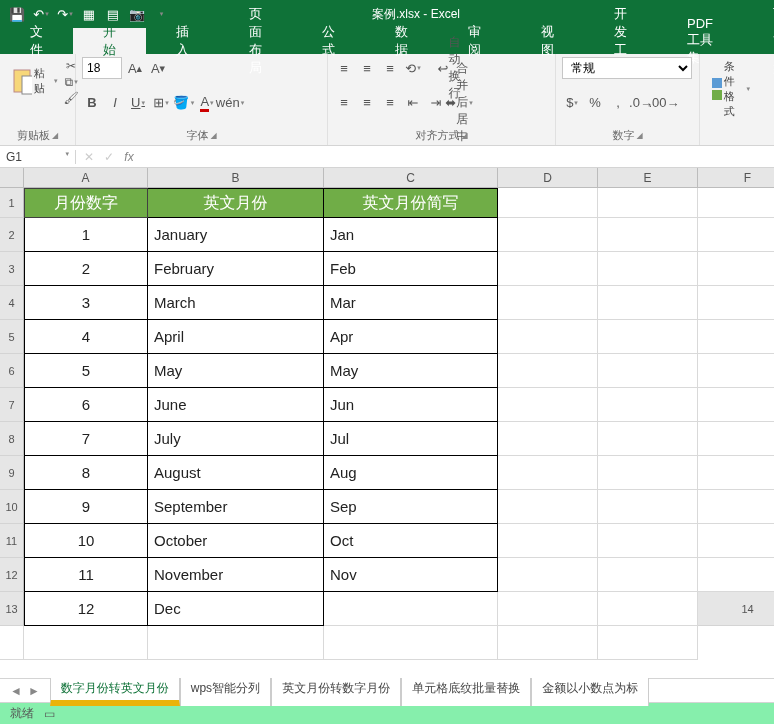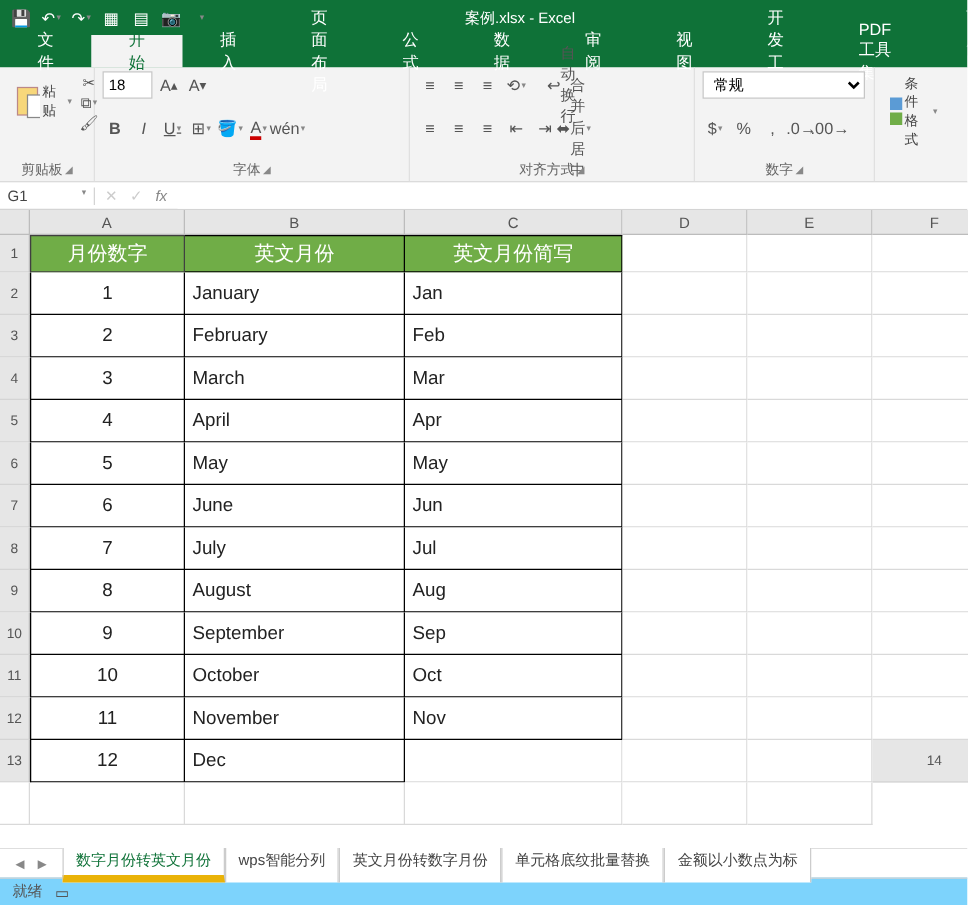--- a/index.html
+++ b/index.html
@@ -36,21 +36,21 @@
 .r1{height:30px}.rn{height:34px}
 .thA{background:#70ad47;color:#fff;justify-content:center;border:1px solid #404040;font-size:16px}
 .thB{background:#70ad47;color:#fff;justify-content:center;border:1px solid #000;border-left:none;font-size:16px}
 .td{border:1px solid #000;border-top:none}
 .tdB{border-left:none}
 .numc{justify-content:center}
 .sheet-tabs{height:24px;background:#fff;border-top:1px solid #d4d4d4;display:flex;align-items:center;font-size:12px}
 .nav{display:flex;gap:6px;padding:0 10px;color:#888}
 .stab{border:1px solid #ccc;border-bottom:none;padding:3px 10px;background:#fff;color:#444;white-space:nowrap}
 .stab.active{border-bottom:6px solid #eab308;color:#0f7238;font-weight:500}
-.status{height:22px;background:#7dd3fc;border-top:1px solid #d4d4d4;display:flex;align-items:center;padding:0 10px;gap:10px;color:#555;font-size:12px}
+.status{height:22px;background:#86efac;border-top:1px solid #d4d4d4;display:flex;align-items:center;padding:0 10px;gap:10px;color:#555;font-size:12px}
 svg{display:block}
 </style>
 </head>
 <body>
 
 <div class="titlebar">
   <div class="qat">
     <div class="qat-btn">💾</div>
     <div class="qat-btn">↶<span class="dd">▾</span></div>
     <div class="qat-btn">↷<span class="dd">▾</span></div>

